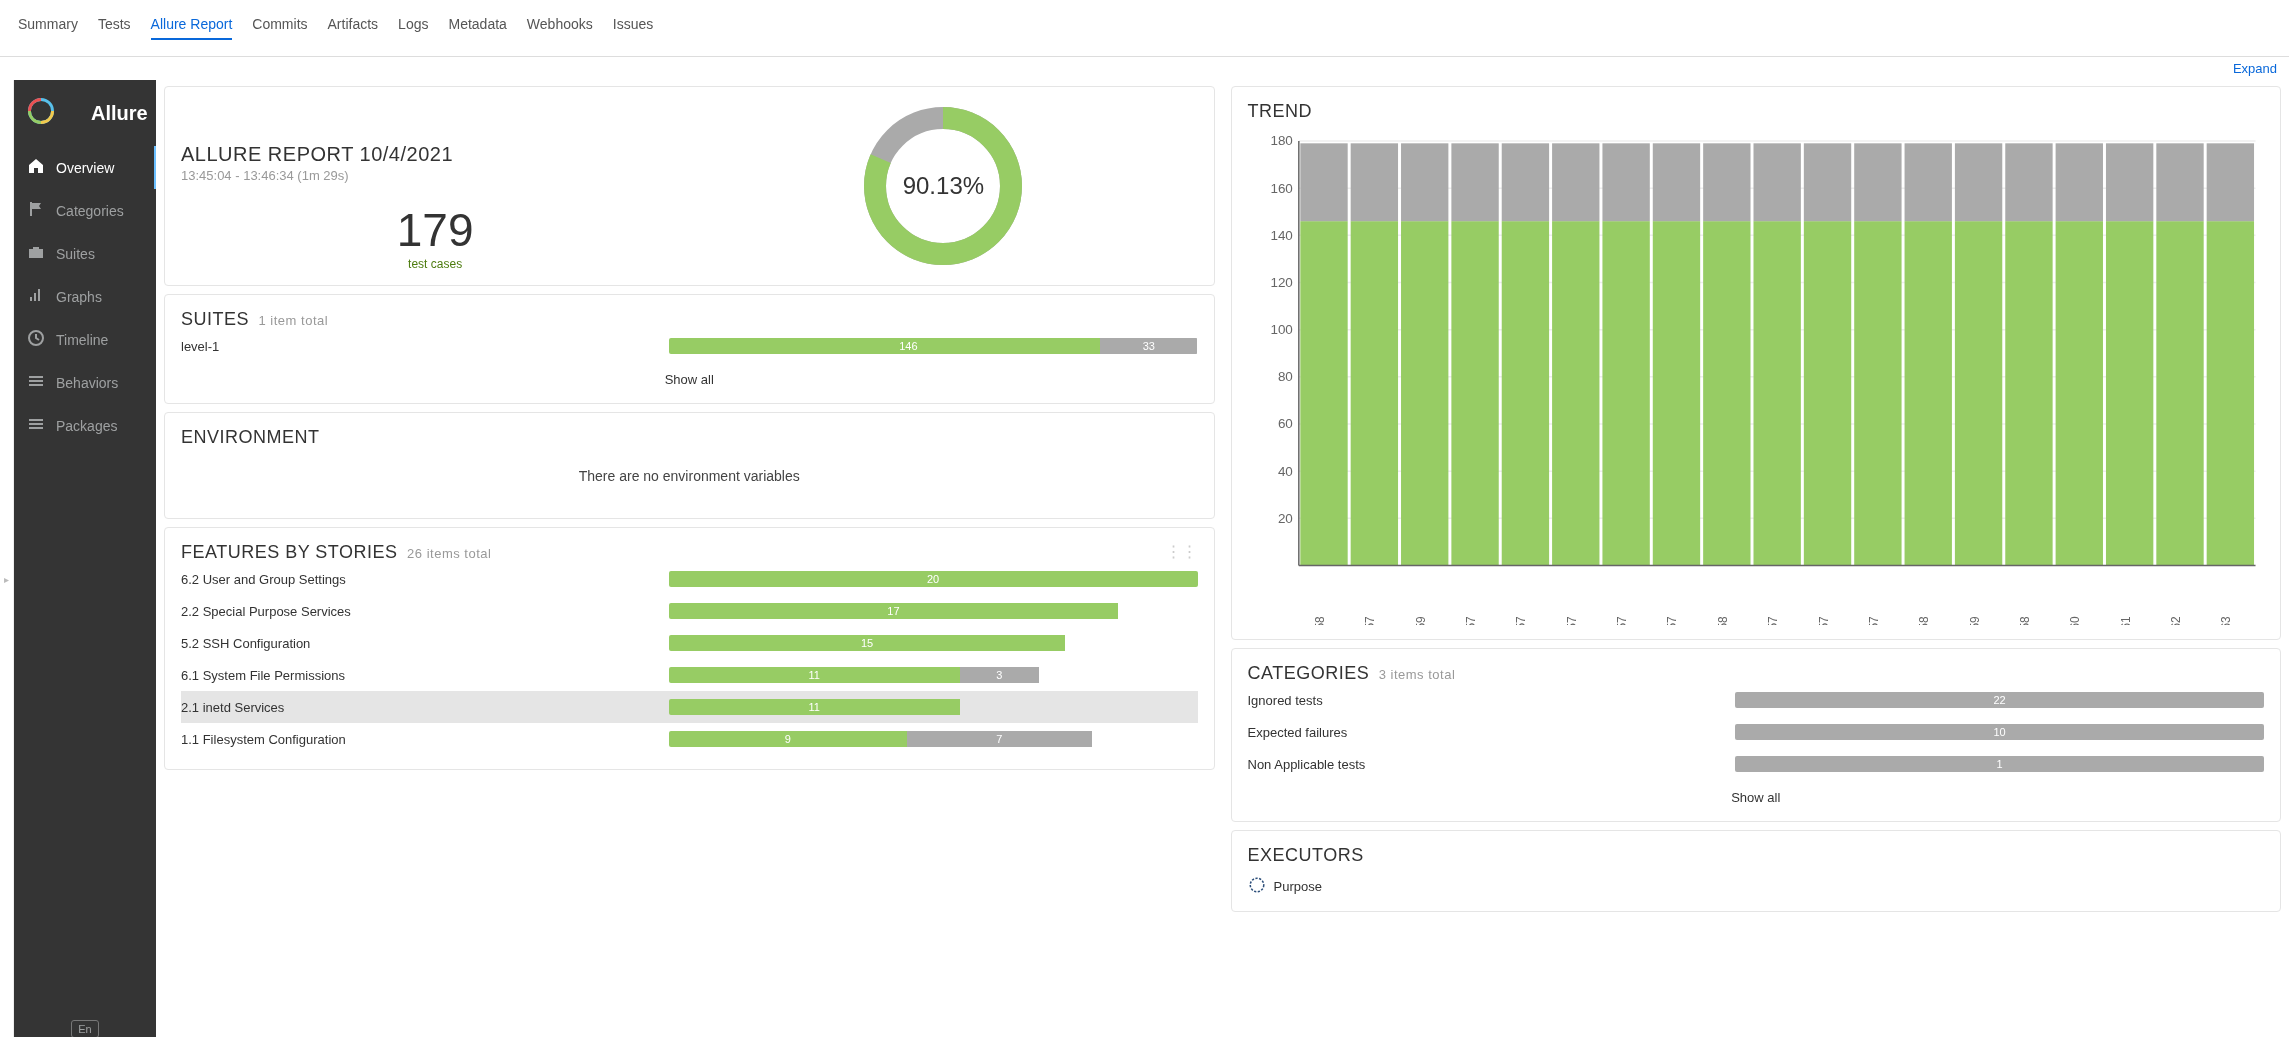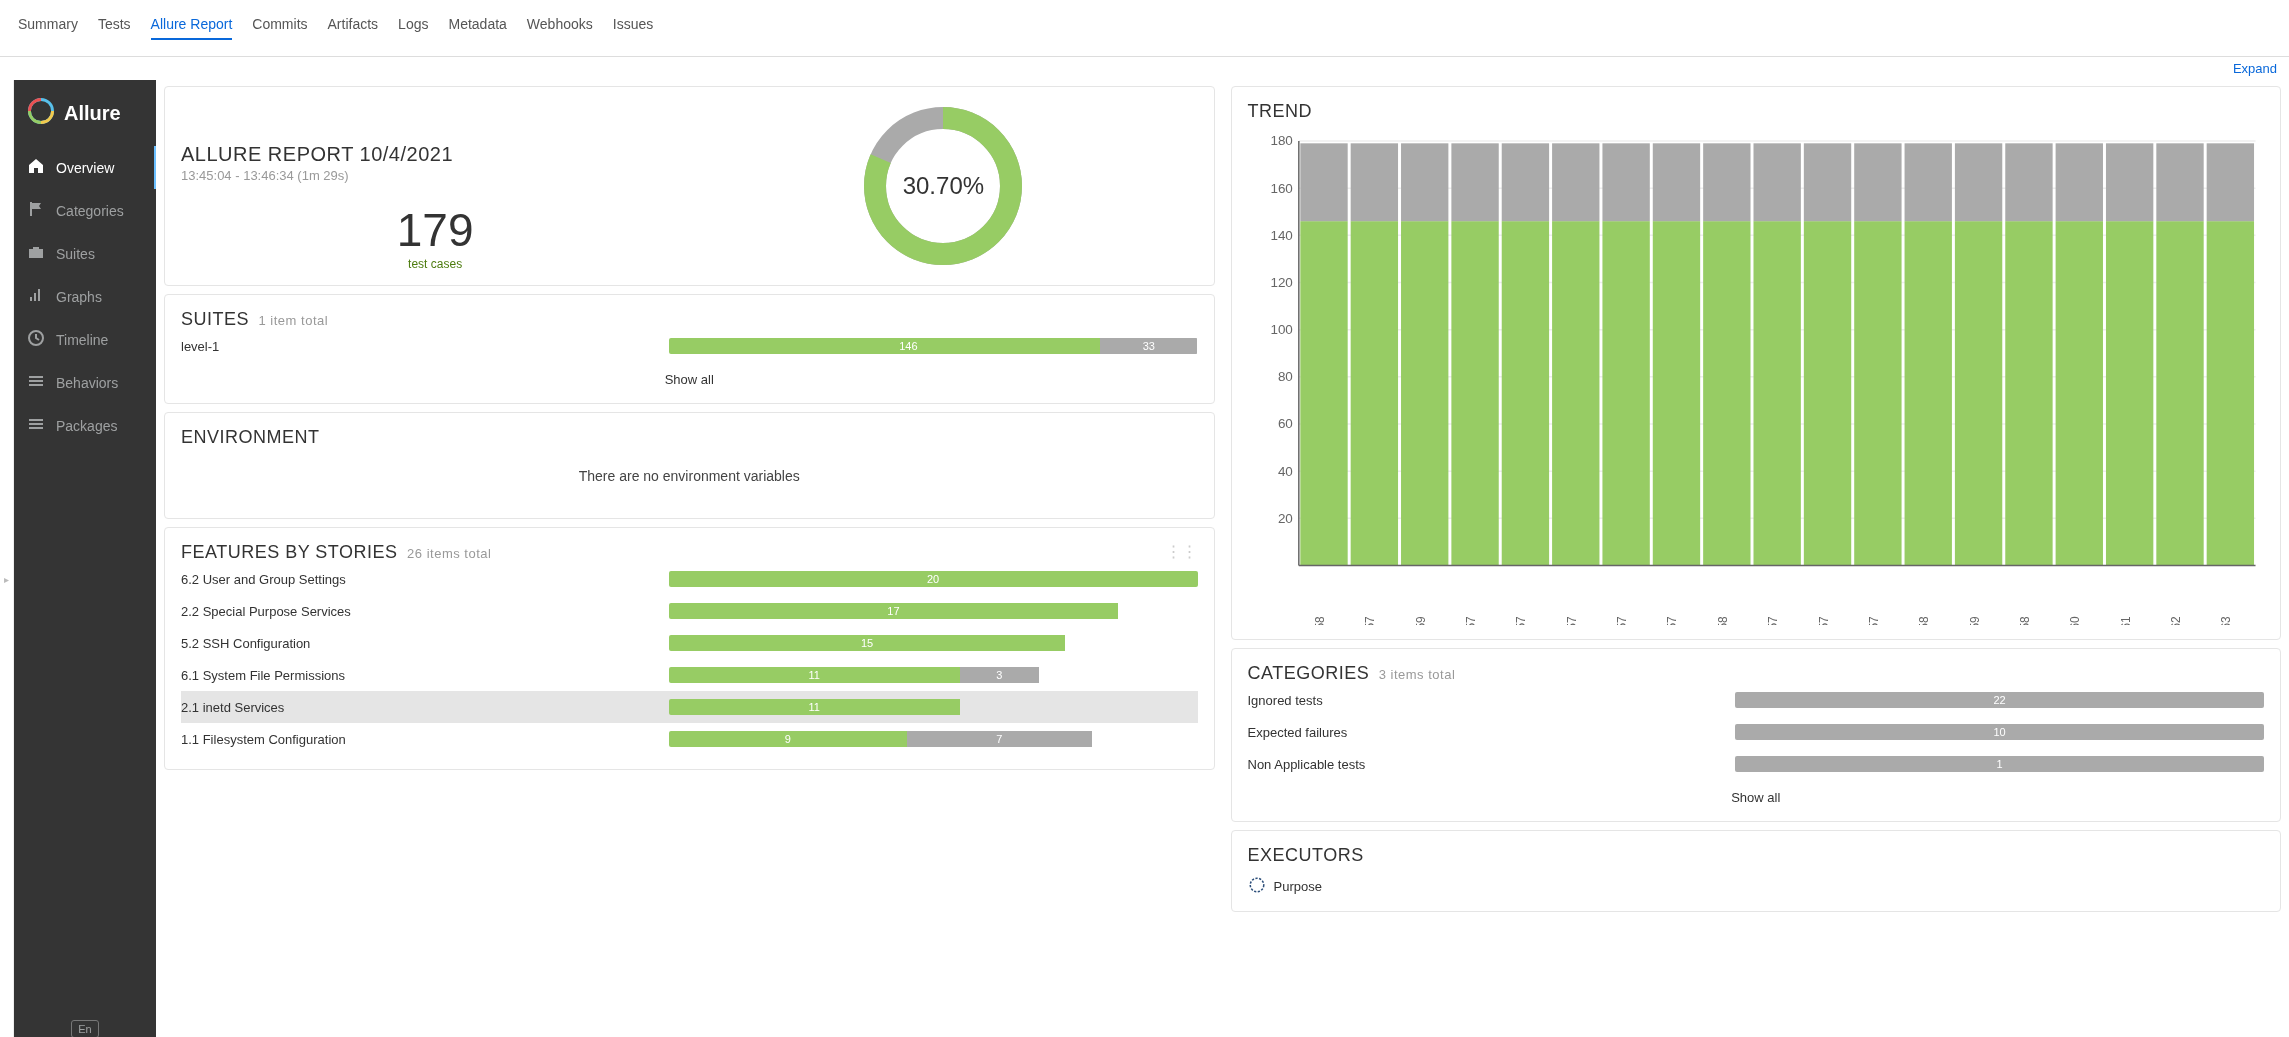--- a/index.html
+++ b/index.html
@@ -7,21 +7,21 @@
 
 .topbar { display: flex; align-items: flex-start; padding: 16px 18px; border-bottom: 1px solid #ddd; gap: 20px; }
 .topbar a { text-decoration: none; color: #555; font-size: 14px; padding-bottom: 6px; }
 .topbar a.active { color: #0968da; border-bottom: 2px solid #0968da; }
 
 .shell { display: flex; height: calc(100vh - 38px); }
 .collapse-strip { width: 14px; background: #fff; border-right: 1px solid #eee; display: flex; align-items: center; justify-content: center; }
 
 .sidebar { width: 142px; background: #343434; color: #ddd; display: flex; flex-direction: column; }
 .brand { display: flex; align-items: center; gap: 10px; padding: 18px 14px; }
-.brand-name { font-size: 20px; font-weight: 700; color: #fff; }
+.brand-name { font-size: 20px; font-weight: 700; color: #fff; margin-left: 27px; }
 .navlist { flex: 1; display: flex; flex-direction: column; }
 .navitem { display: flex; align-items: center; gap: 12px; padding: 12px 14px; font-size: 14px; color: #9ea0a1; cursor: pointer; }
 .navitem.active { color: #fff; border-right: 2px solid #6cc0ff; }
 .navitem svg { width: 16px; height: 16px; fill: currentColor; }
 .navfoot { padding: 14px; color: #9ea0a1; display: flex; flex-direction: column; gap: 12px; align-items: center; }
 .lang-chip { border: 1px solid #777; font-size: 11px; padding: 2px 6px; border-radius: 3px; }
 .collapse-row { display: flex; align-items: center; gap: 8px; font-size: 13px; }
 
 .main { flex: 1; display: flex; background: #fff; overflow: hidden; }
 .left-col { flex: 1; padding: 6px 8px; overflow-y: auto; display: flex; flex-direction: column; gap: 8px; }
@@ -169,21 +169,21 @@
             <div class="big">179</div>
             <div class="lab">test cases</div>
           </div>
         </div>
         <div class="donut-wrap">
           <div class="donut">
             <svg width="170" height="170" viewBox="0 0 170 170">
               <circle cx="85" cy="85" r="68" fill="none" stroke="#aaa" stroke-width="22"></circle>
               <circle cx="85" cy="85" r="68" fill="none" stroke="#97cc64" stroke-width="22" stroke-dasharray="348 427" transform="rotate(-90 85 85)"></circle>
             </svg>
-            <div class="donut-center">30.70%</div>
+            <div class="donut-center">90.13%</div>
           </div>
         </div>
       </div>
 
       <div class="card">
         <div class="card-title">
           <span>SUITES</span>
           <span class="card-sub">1 item total</span>
         </div>
         <div id="suites-rows">

